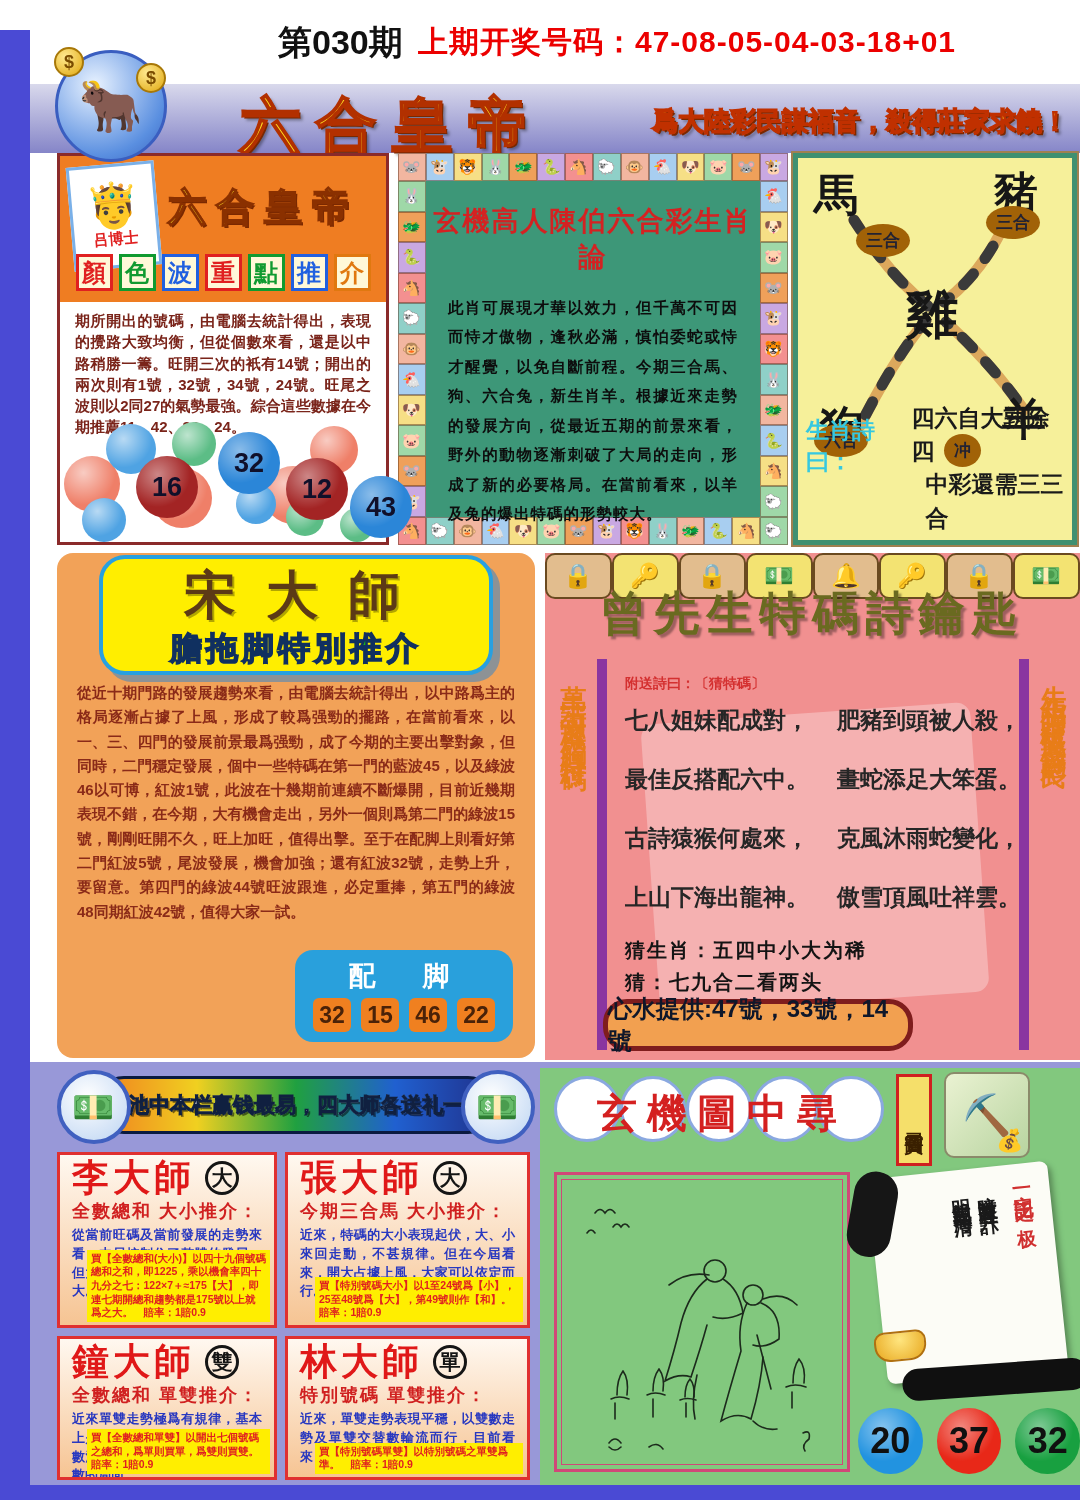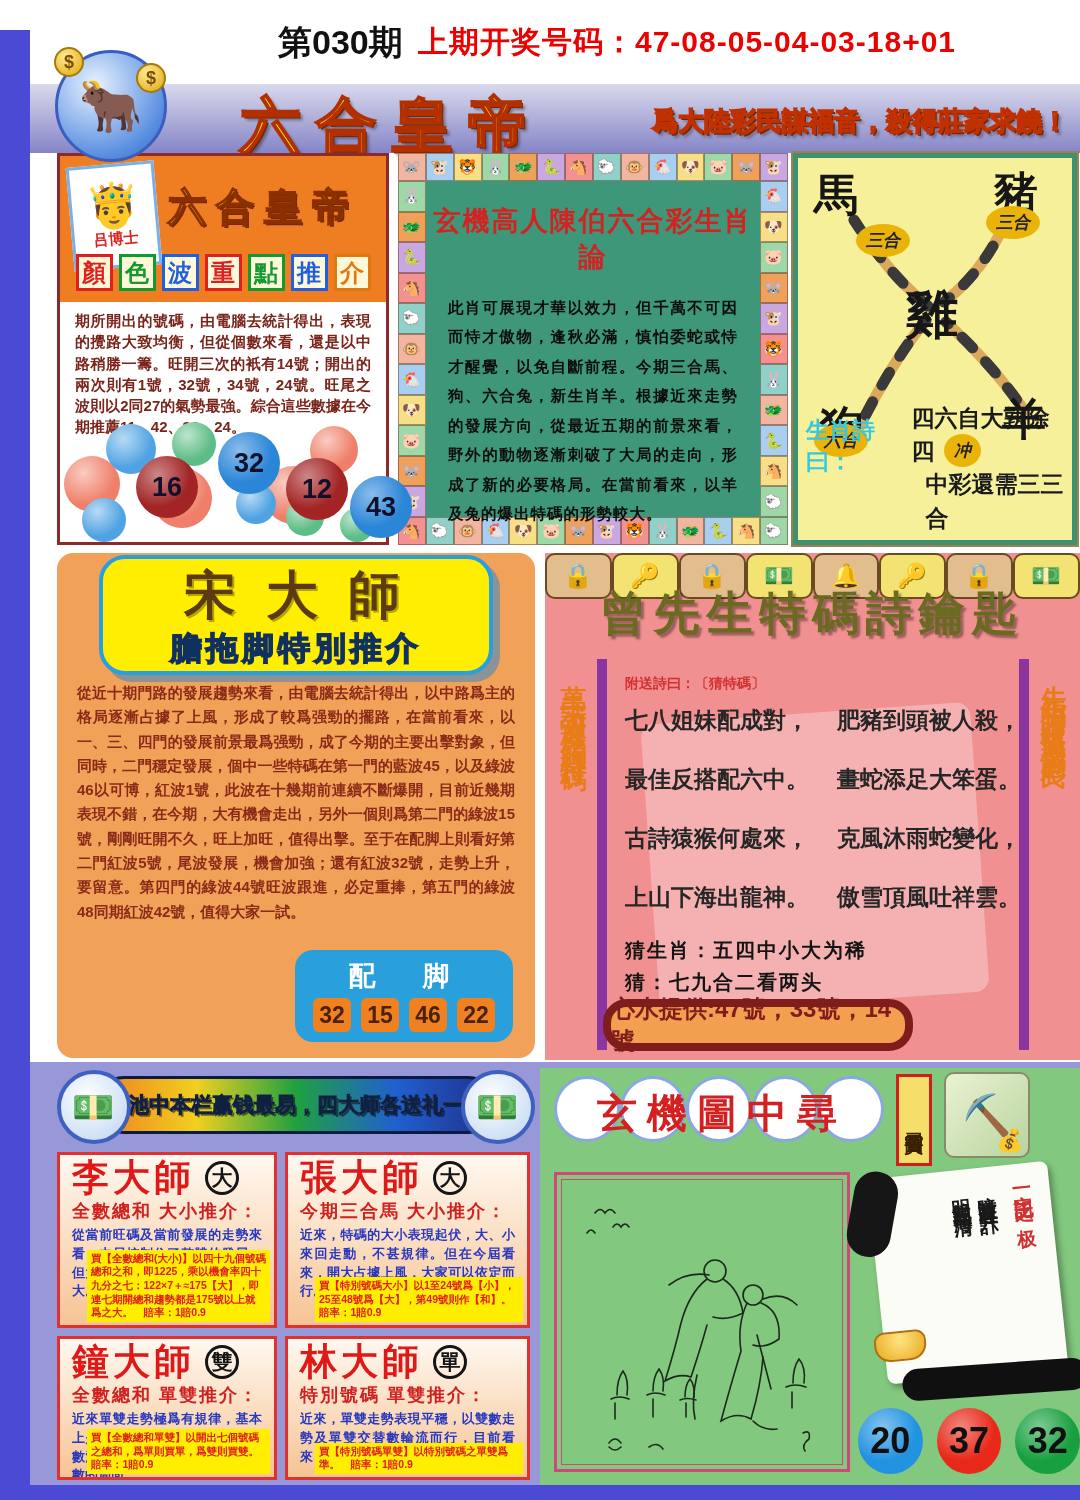--- a/index.html
+++ b/index.html
@@ -48,21 +48,21 @@
   .zb-left,.zb-right { position:absolute; top:28px; bottom:28px; width:28px; display:flex; flex-direction:column; }
   .zb-left { left:0; } .zb-right { right:0; }
   .ztile { flex:1; display:flex; align-items:center; justify-content:center; font-size:15px; border:1px solid rgba(80,40,20,.45); }
   .pb-inner { position:absolute; inset:28px; background:#3d9778; }
   .pb-title { margin-top:22px; text-align:center; font-size:27px; font-weight:900; color:#d42222; letter-spacing:2px; }
   .pb-body { padding:18px 22px 0 22px; font-size:15.5px; font-weight:700; line-height:1.9; color:#0d0d0d; text-align:justify; letter-spacing:1px; }
 
   
   .panelC { left:793px; top:153px; width:284px; height:392px; background:#f6f09a; border:5px solid #3f9070; outline:2px solid #a08050; }
   .wheel-char { position:absolute; font-size:44px; font-weight:900; color:#161616; font-family:"Liberation Serif", serif; }
-  .oval { position:absolute; background:#eab308; border-radius:50%; padding:5px 10px; font-size:17px; font-weight:900; color:#223;font-style:italic; }
+  .oval { position:absolute; background:#a16207; border-radius:50%; padding:5px 10px; font-size:17px; font-weight:900; color:#223; }
   .pc-poem { position:absolute; left:8px; bottom:6px; right:6px; display:flex; }
   .pc-poem-label { font-size:23px; font-weight:900; color:#35c8e0; margin-top:14px; }
   .pc-lines { font-family:"DejaVu Serif", serif; font-size:23px; font-weight:700; color:#1a1a1a; line-height:1.45; margin-left:4px; }
 
   
   .panelD { left:57px; top:553px; width:478px; height:505px; background:#f2a258; border-radius:16px; }
   .pd-titlebox { position:absolute; left:42px; top:2px; width:394px; height:120px; background:#ffee00; border:4px solid #28a0e0; border-radius:26px; box-shadow:7px 7px 0 rgba(40,130,210,.5); text-align:center; }
   .pd-name { font-size:52px; font-weight:900; color:#5c3a16; letter-spacing:30px; text-shadow:2px 2px 0 rgba(0,0,0,.3); margin-top:2px; margin-left:22px; }
   .pd-sub { font-size:32px; font-weight:900; color:#18b818; -webkit-text-stroke:1.5px #103060; letter-spacing:4px; margin-top:-4px; }
   .pd-body { position:absolute; left:0; top:128px; right:0; padding:0 20px; font-size:15px; font-weight:700; line-height:1.62; color:#8a2a18; text-align:justify; }
@@ -84,21 +84,21 @@
   .pbar { position:absolute; top:106px; bottom:10px; width:10px; background:#8a35a0; }
   .pbar-l { left:52px; } .pbar-r { left:474px; }
   .vtext { position:absolute; top:112px; height:390px; writing-mode:vertical-rl; text-orientation:upright; font-size:26px; font-weight:900; color:#e87d18; letter-spacing:8px; }
   .vtext-l { left:12px; } .vtext-r { left:492px; }
   .banknote { position:absolute; left:105px; top:160px; width:330px; height:290px; background:rgba(255,255,255,.30); border-radius:14px; transform:rotate(-4deg); }
   .pe-note { position:absolute; left:80px; top:122px; font-size:14px; font-weight:700; color:#d43030; }
   .pe-poems { position:absolute; left:80px; top:152px; width:380px; display:grid; grid-template-columns:1fr 1fr; column-gap:26px; row-gap:44px;gap:28px; }
   .pe-poems div { font-size:23px; font-weight:900; color:#262626; white-space:nowrap; }
   .pe-guess { position:absolute; left:80px; font-family:"DejaVu Serif", serif; font-size:20px; font-weight:900; color:#141414; letter-spacing:2px; }
   .g1 { top:384px; } .g2 { top:416px; }
-  .pe-tip { position:absolute; left:58px; top:446px; width:310px; height:52px; background:#f2a050; border:8px solid #7f1d1d; border-radius:24px; display:flex; align-items:center; justify-content:center; font-size:24px; font-weight:900; color:#7f1d1d; }
+  .pe-tip { position:absolute; left:58px; top:446px; width:310px; height:52px; background:#f2a050; border:5px solid #7f1d1d; border-radius:24px; display:flex; align-items:center; justify-content:center; font-size:24px; font-weight:900; color:#0f172a; }
 
   
   .row3bg { left:30px; top:1062px; width:1050px; height:423px; background:#9898d8; }
   .banner { left:57px; top:1068px; width:478px; height:78px; }
   .banner-pill { position:absolute; left:38px; top:8px; width:402px; height:58px; border-radius:29px;
     background:linear-gradient(90deg,#f08020,#f0d020,#20a040,#2060d0,#20308a); border:3px solid #0a1a40;
     display:flex; align-items:center; justify-content:center; }
   .banner-text { font-size:21px; font-weight:900; color:#ffffff; -webkit-text-stroke:1px #102040; text-shadow:2px 2px 0 rgba(0,0,0,.5); white-space:nowrap; }
   .money-circle { position:absolute; top:2px; width:74px; height:74px; border-radius:50%; background:radial-gradient(circle at 40% 35%, #ffffff, #bcd4f2); border:4px solid #4060c0; display:flex; align-items:center; justify-content:center; font-size:34px; }
   .mc-l { left:0; } .mc-r { left:404px; }

